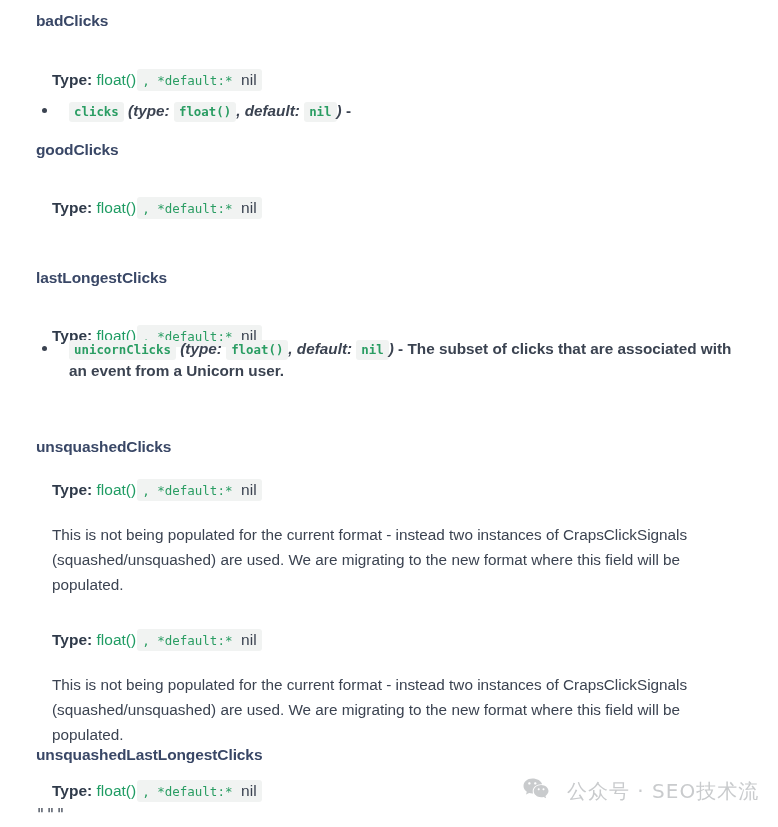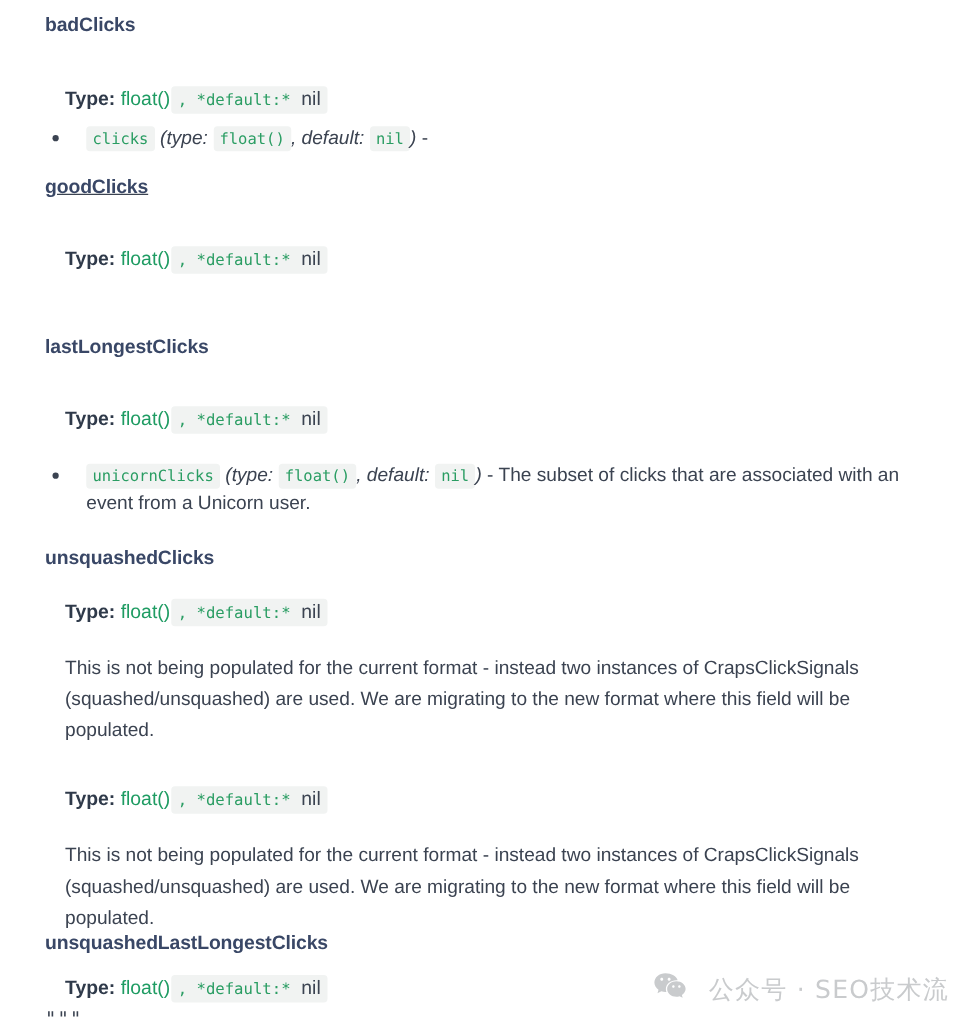--- a/index.html
+++ b/index.html
@@ -67,20 +67,21 @@
     color: #3b4351;
     font-size: 15.5px;
   }
 
   
   .bullet-item {
     position: relative;
     font-size: 15.3px;
     line-height: 1.45;
     color: #3b4351;
+    font-weight: bold;
   }
   .bullet-dot {
     position: absolute;
     left: 6px;
     top: 0.50em;
     width: 5px;
     height: 5px;
     border-radius: 50%;
     background: #3b4351;
   }
@@ -167,21 +168,21 @@
         <span class="paren">(</span><span class="ital">type:</span>
         <span class="inline-code">float()</span><span class="ital">,</span>
         <span class="ital">default:</span>
         <span class="inline-code">nil</span><span class="paren">)</span>
         <span class="desc-text">-</span>
         <span class="desc-text"></span>
       </span>
     </div>
   </div>
 
-  <div class="blk" style="top:142px;text-decoration:underline;">
+  <div class="blk" style="top:142px;">
     <h3 class="field-heading">goodClicks</h3>
   </div>
 
   <div class="blk" style="top:183px;">
     <p class="type-line">
       <span class="type-label">Type:</span>
       <span class="type-value">float()</span><span class="code-chip"><span class="mono-green">, *default:*</span><span class="nil-plain">&nbsp;&nbsp;</span><span class="nil-plain">nil</span></span>
     </p>
   </div>
 
@@ -190,21 +191,21 @@
     <h3 class="field-heading">lastLongestClicks</h3>
   </div>
 
   <div class="blk" style="top:311px;">
     <p class="type-line">
       <span class="type-label">Type:</span>
       <span class="type-value">float()</span><span class="code-chip"><span class="mono-green">, *default:*</span><span class="nil-plain">&nbsp;&nbsp;</span><span class="nil-plain">nil</span></span>
     </p>
   </div>
 
-  <div class="blk" style="top:370px; width:706px;">
+  <div class="blk" style="top:338px; width:706px;">
     <div class="bullet-item">
       <span class="bullet-dot"></span>
       <span class="bullet-body">
         <span class="inline-code">unicornClicks</span>
         <span class="paren">(</span><span class="ital">type:</span>
         <span class="inline-code">float()</span><span class="ital">,</span>
         <span class="ital">default:</span>
         <span class="inline-code">nil</span><span class="paren">)</span>
         <span class="desc-text">-</span>
         <span class="desc-text">The subset of clicks that are associated with an event from a Unicorn user.</span>

